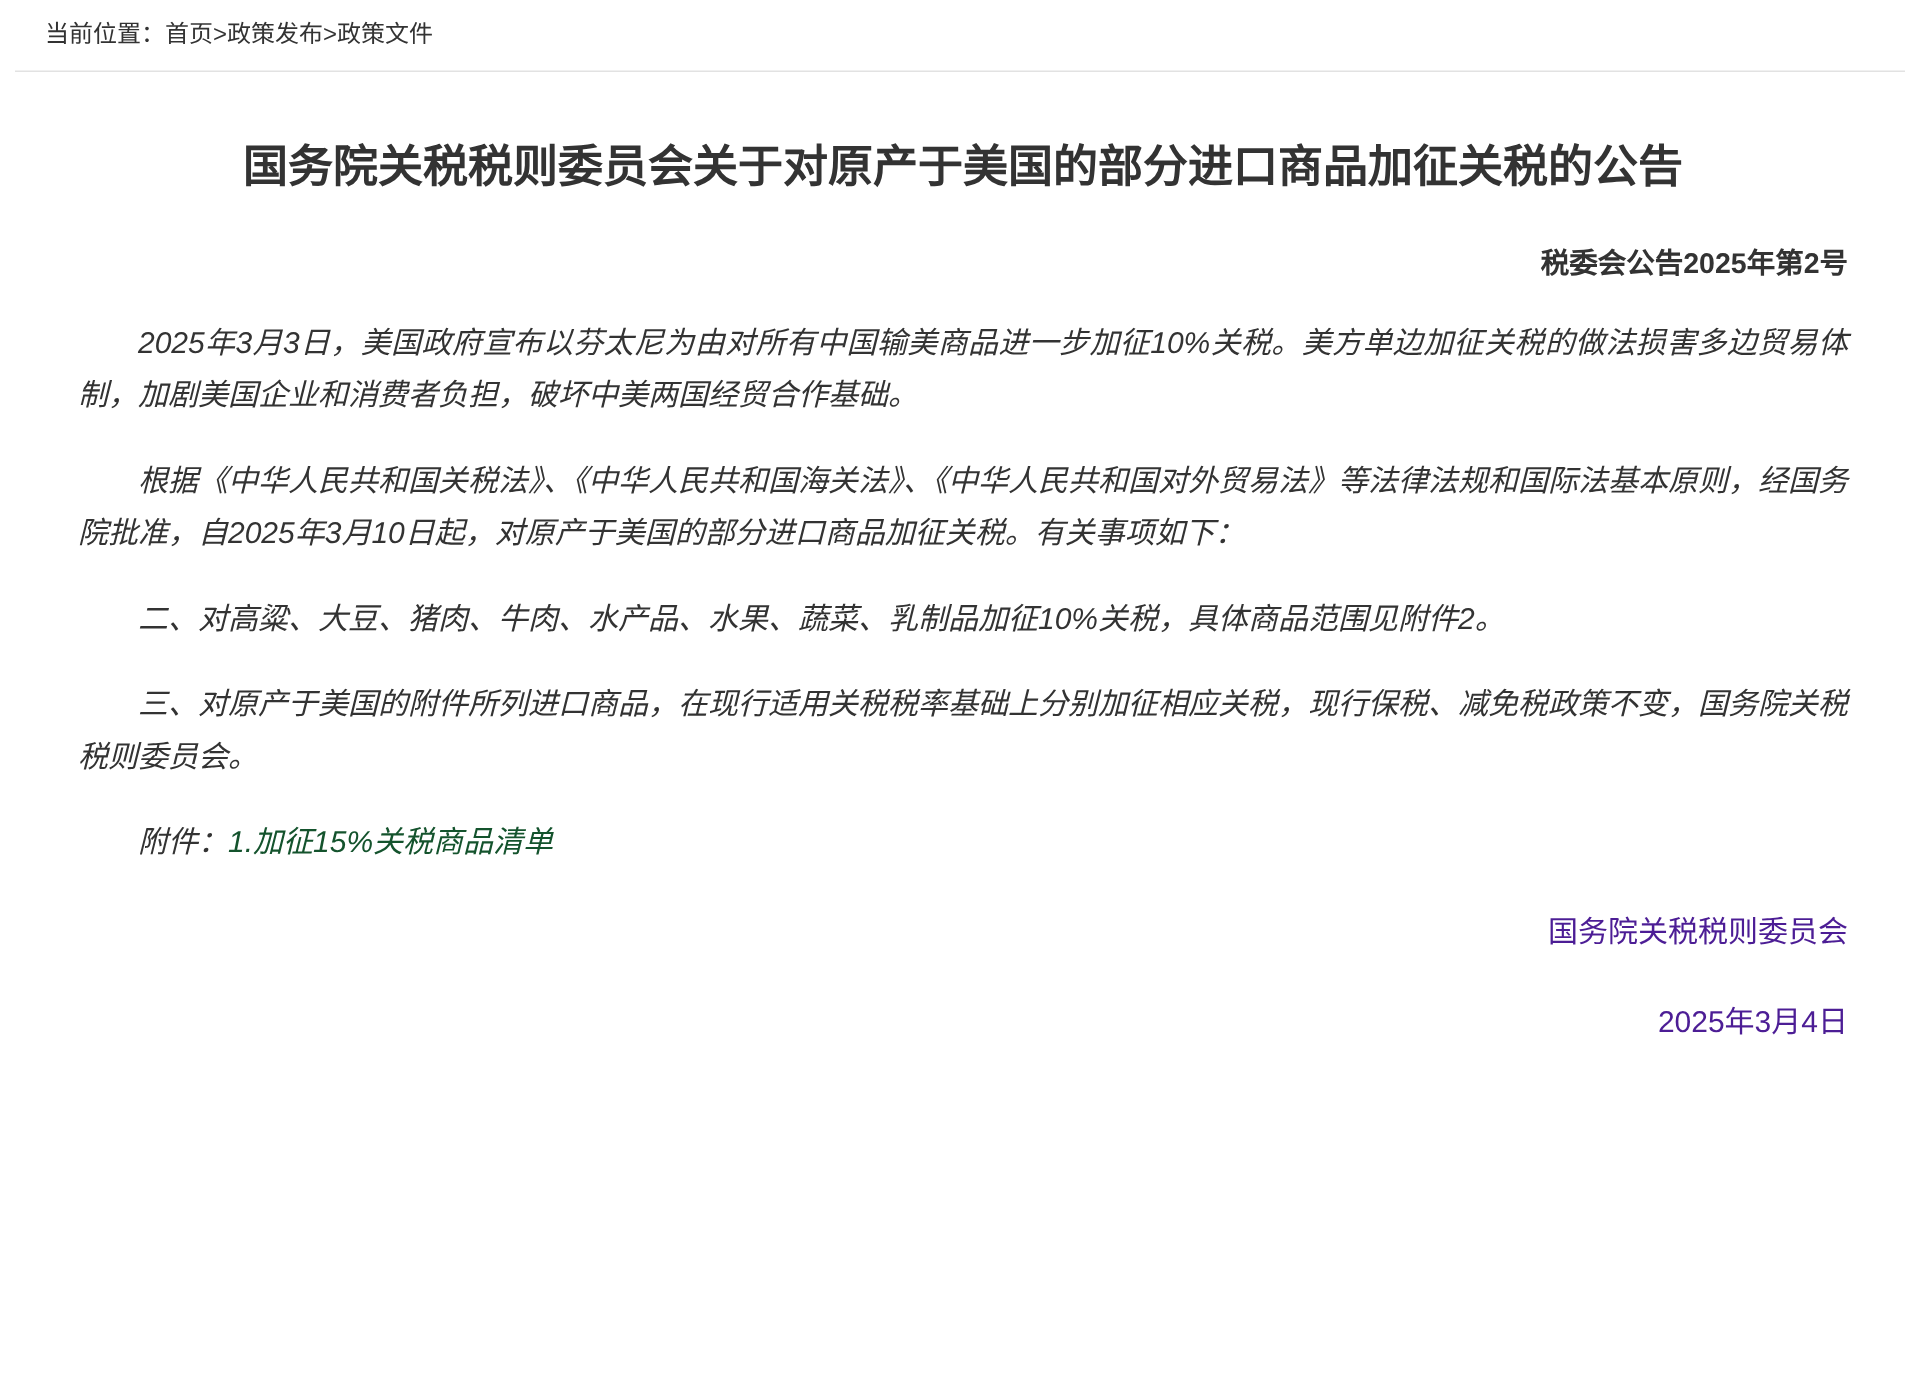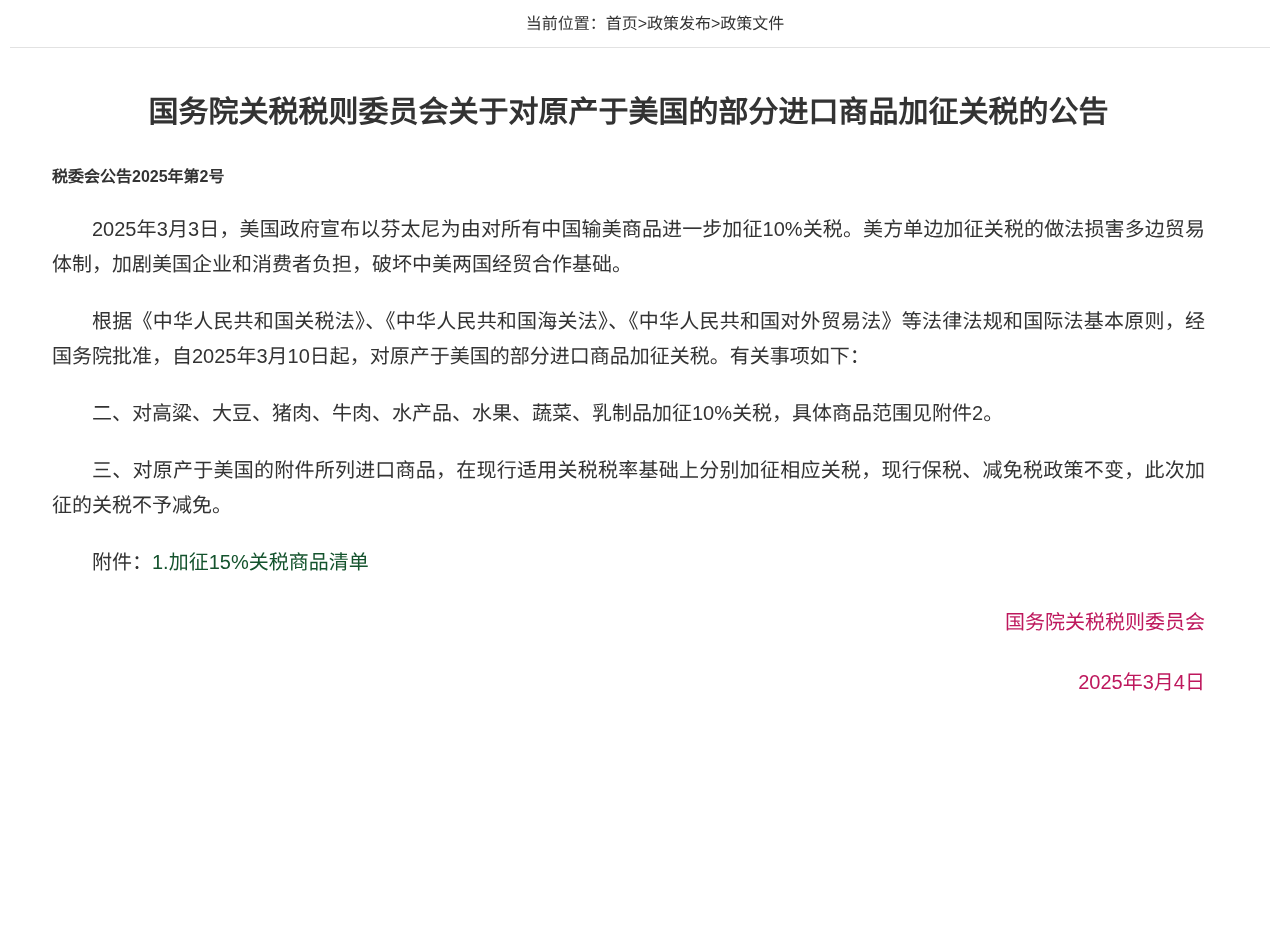--- a/index.html
+++ b/index.html
@@ -14,75 +14,75 @@
     margin: 0 auto;
     background: #ffffff;
     padding-bottom: 16px;
   }
   
   .crumb-bar {
     padding: 14px 0 0 30px;
     font-size: 16px;
     line-height: 20px;
     color: #333333;
-    text-align: center;
   }
   .crumb-bar a {
     color: #333333;
     text-decoration: none;
     cursor: pointer;
   }
   .crumb-sep { color: #333333; }
   .divider {
     border: none;
     border-top: 1px solid #e2e2e2;
     margin: 13px 10px 0 10px;
   }
   
   .article {
-    margin: 0 75px 0 52px;
+    margin: 0 48px 0 52px;
   }
   .doc-title {
     margin-top: 44px;
     text-align: center;
     font-size: 30px;
     font-weight: bold;
     line-height: 40px;
     color: #333333;
   }
   .doc-number {
     margin-top: 32px;
-    text-align: left;
-    font-size: 16px;
+    text-align: right;
+    font-size: 19px;
     font-weight: bold;
     line-height: 26px;
     color: #333333;
   }
   .content {
     margin-top: 20px;
+    font-style: italic;
   }
   .content p {
     font-size: 20px;
     line-height: 35px;
     text-indent: 2em;
     text-align: justify;
     margin: 22px 0;
     color: #333333;
   }
   .attachment-link {
     color: #14532d;
     text-decoration: none;
     cursor: pointer;
   }
   .sig-block p {
     font-size: 20px;
     line-height: 35px;
     text-align: right;
     margin: 25px 0;
-    color: #be185d;
+    color: #4c1d95;
   }
 </style>
 </head>
 <body>
 
 <div class="page">
 
   <div class="crumb-bar">
     <span>当前位置：</span><a>首页</a><span class="crumb-sep">&gt;</span><a>政策发布</a><span class="crumb-sep">&gt;</span><a>政策文件</a>
   </div>
@@ -92,21 +92,21 @@
   <div class="article">
 
     <h1 class="doc-title">国务院关税税则委员会关于对原产于美国的部分进口商品加征关税的公告</h1>
 
     <div class="doc-number">税委会公告2025年第2号</div>
 
     <div class="content">
       <p>2025年3月3日，美国政府宣布以芬太尼为由对所有中国输美商品进一步加征10%关税。美方单边加征关税的做法损害多边贸易体制，加剧美国企业和消费者负担，破坏中美两国经贸合作基础。</p>
       <p>根据《中华人民共和国关税法》、《中华人民共和国海关法》、《中华人民共和国对外贸易法》等法律法规和国际法基本原则，经国务院批准，自2025年3月10日起，对原产于美国的部分进口商品加征关税。有关事项如下：</p>
       <p>二、对高粱、大豆、猪肉、牛肉、水产品、水果、蔬菜、乳制品加征10%关税，具体商品范围见附件2。</p>
-      <p>三、对原产于美国的附件所列进口商品，在现行适用关税税率基础上分别加征相应关税，现行保税、减免税政策不变，此次加征的关税不予减免。</p>
+      <p>三、对原产于美国的附件所列进口商品，在现行适用关税税率基础上分别加征相应关税，现行保税、减免税政策不变，国务院关税税则委员会。</p>
 
       <p><span>附件：</span><a class="attachment-link">1.加征15%关税商品清单</a></p>
     </div>
 
     <div class="sig-block">
       <p>国务院关税税则委员会</p>
       <p>2025年3月4日</p>
     </div>
 
   </div>

